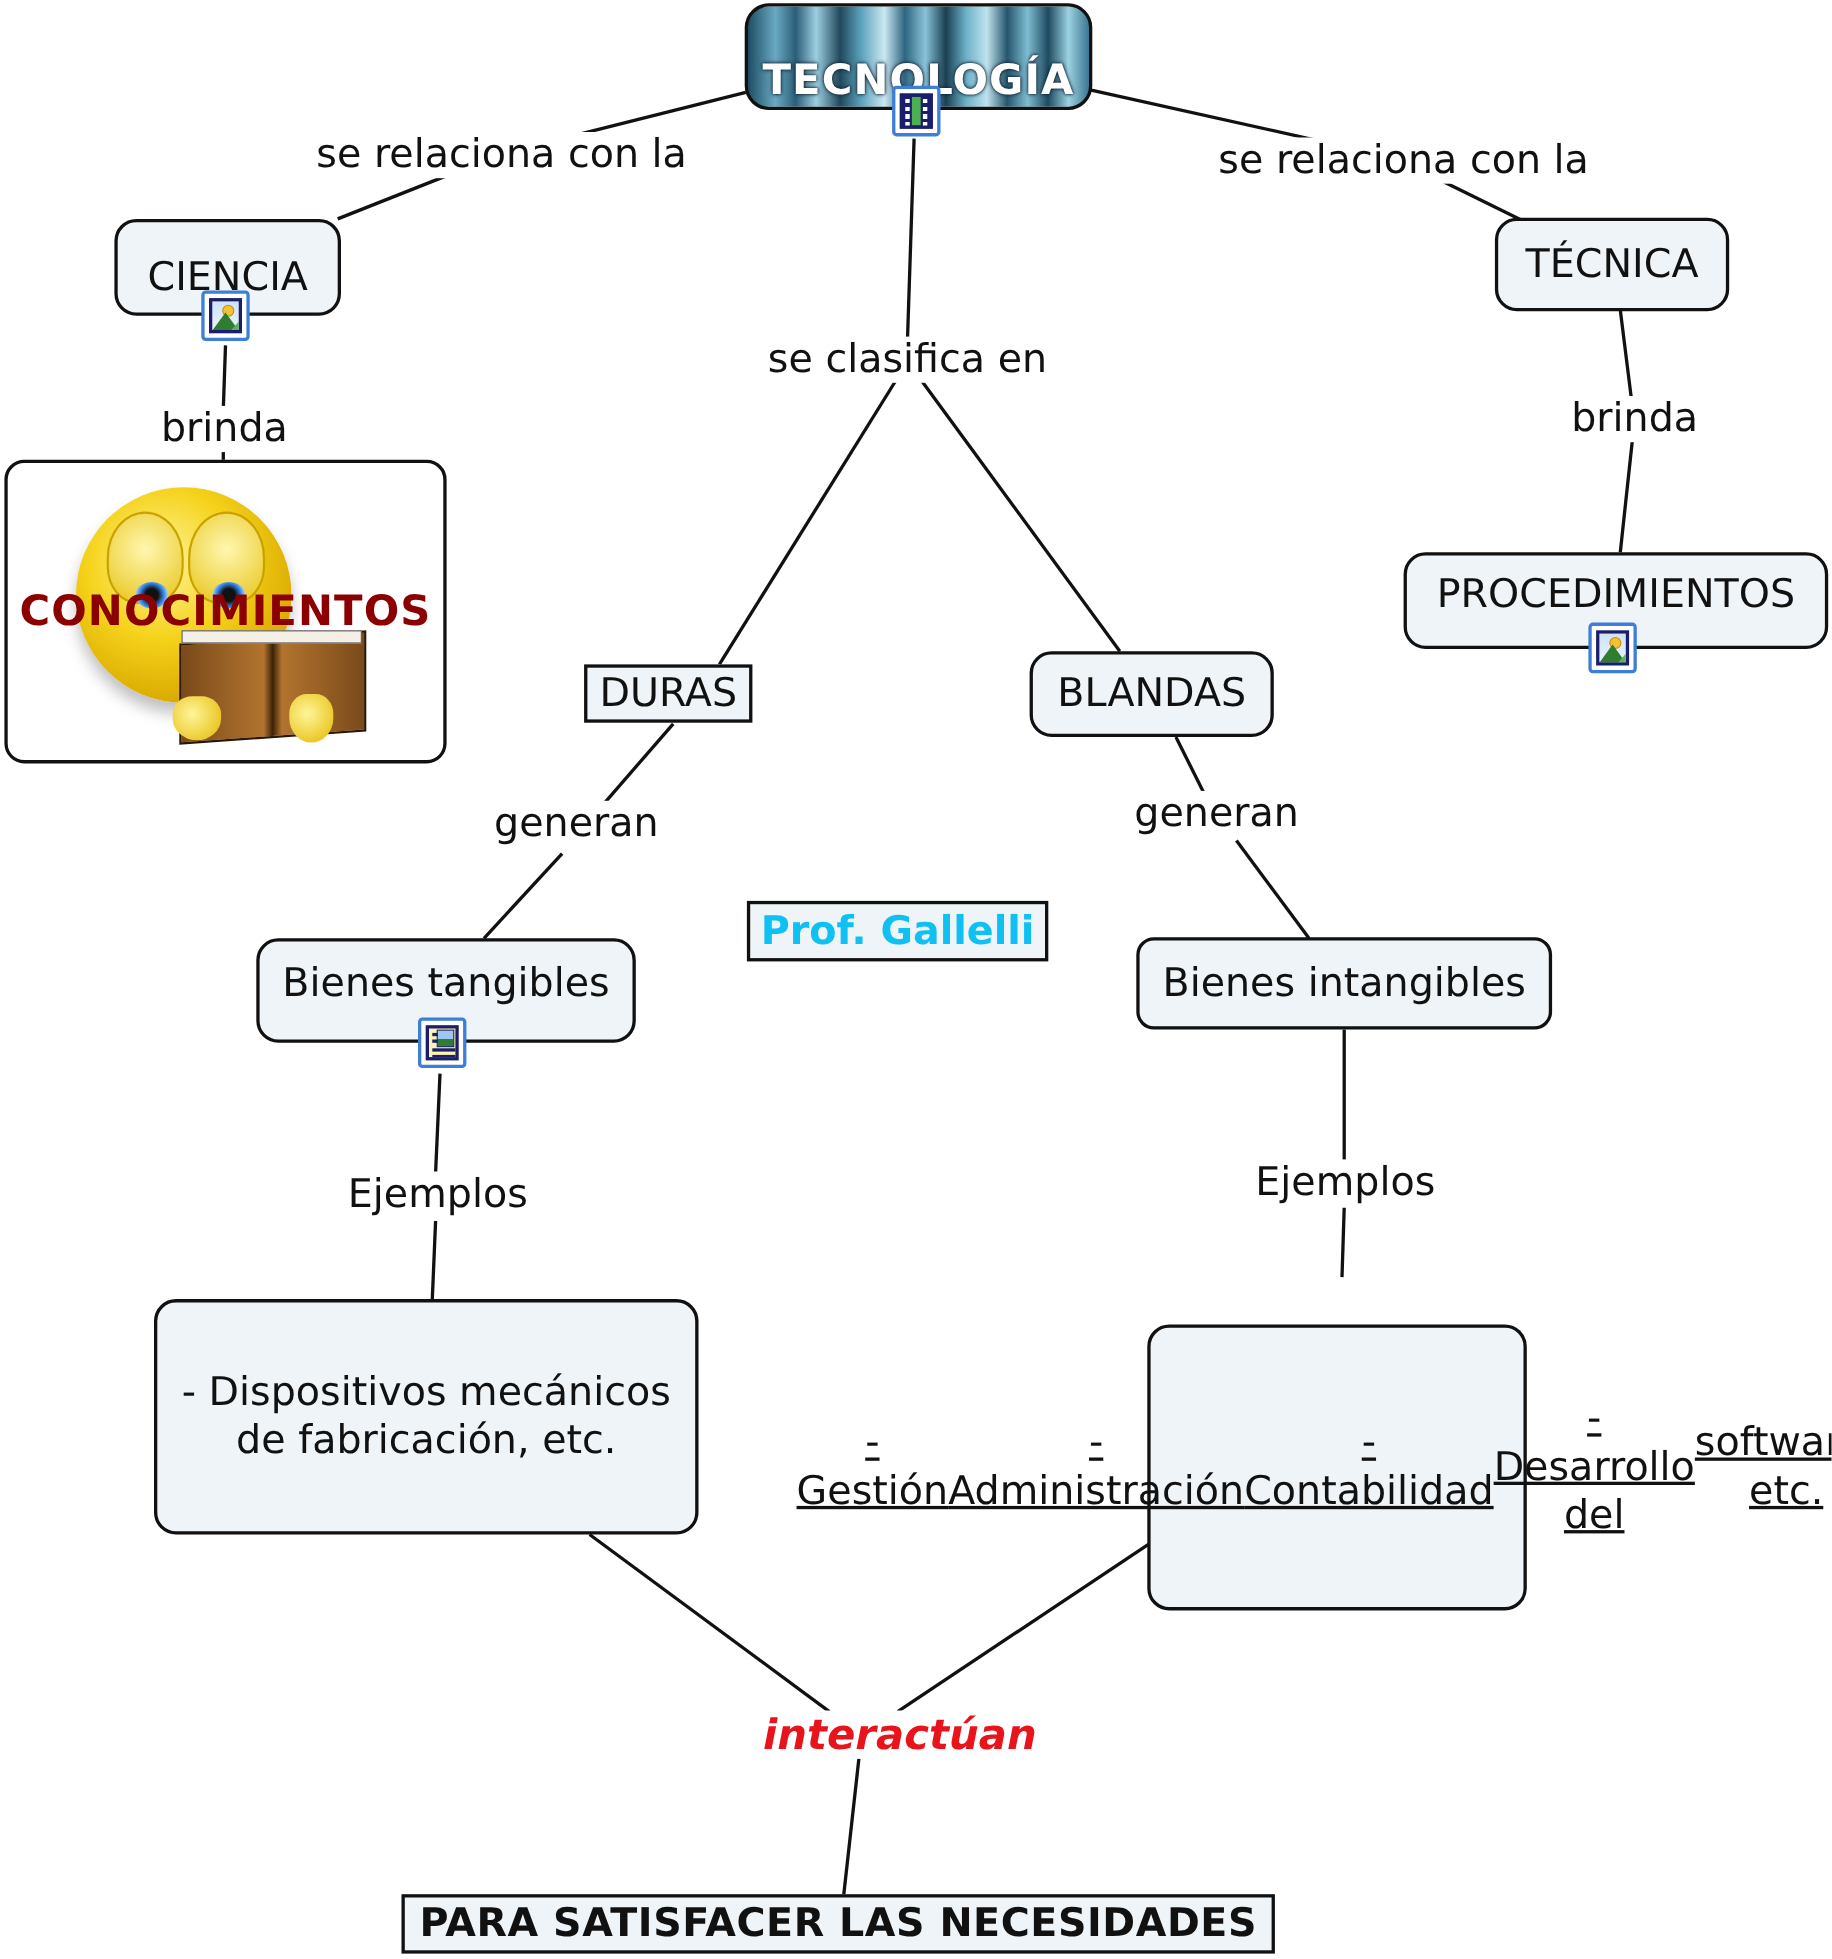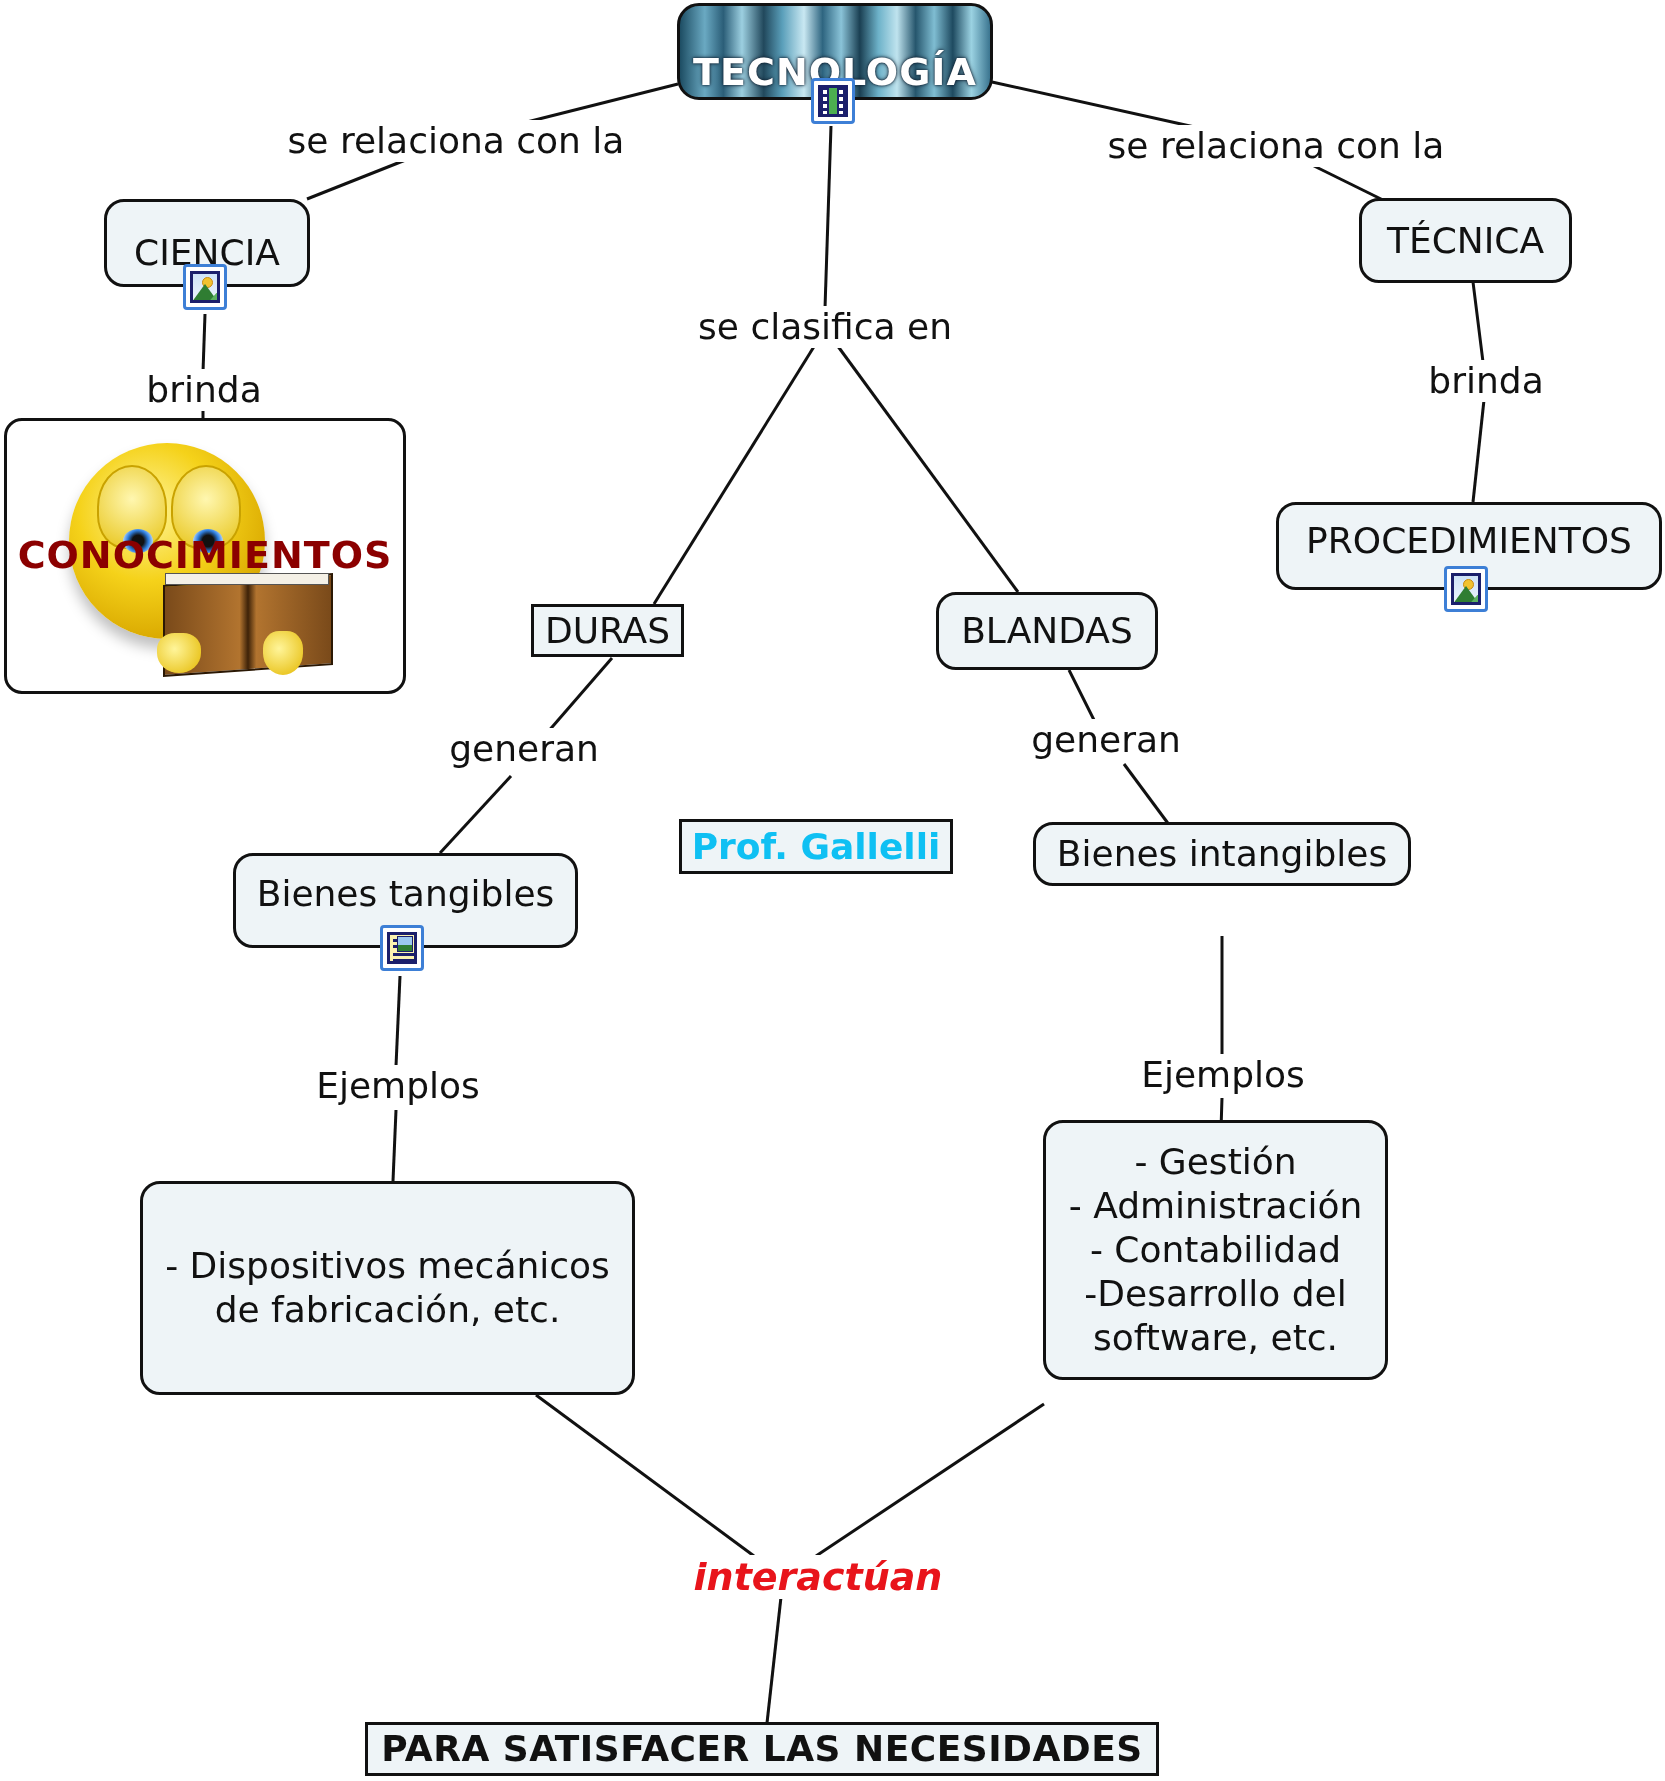--- a/index.html
+++ b/index.html
@@ -152,30 +152,30 @@
 <div class="icon" style="left:380px; top:925px;">
   <div class="inner" style="background:#fbf3b0;">
     <div style="position:absolute;left:3px;top:4px;width:6px;height:3px;background:#1b1f6b;"></div>
     <div style="position:absolute;left:3px;top:10px;width:6px;height:3px;background:#1b1f6b;"></div>
     <div style="position:absolute;left:3px;top:18px;width:24px;height:3px;background:#1b1f6b;"></div>
     <div style="position:absolute;left:3px;top:24px;width:24px;height:3px;background:#1b1f6b;"></div>
     <div style="position:absolute;right:1px;top:1px;width:14px;height:14px;background:linear-gradient(#9cc8f0 55%,#2f7d32 55%);border:1px solid #1b1f6b;"></div>
   </div>
 </div>
 
-<div class="node" style="left:1033px; top:822px; width:378px; height:64px;">
+<div class="node" style="left:1033px; top:852px; width:378px; height:84px;border-radius:16px;">
   <span>Bienes intangibles</span>
 </div>
 
 <div class="node" style="left:140px; top:1181px; width:495px; height:214px; flex-direction:column;">
   <div>- Dispositivos mecánicos</div>
   <div>de fabricación, etc.</div>
 </div>
 
-<div class="node" style="left:1043px; top:1120px; width:345px; height:260px; flex-direction:column;">
+<div class="node" style="left:1043px; top:1204px; width:345px; height:260px; flex-direction:row;text-decoration:underline;">
   <div>- Gestión</div>
   <div>- Administración</div>
   <div>- Contabilidad</div>
   <div>-Desarrollo del</div>
   <div>software, etc.</div>
 </div>
 
 <div class="node square" style="left:365px; top:1722px; width:794px; height:54px;">
   <span class="need">PARA SATISFACER LAS NECESIDADES</span>
 </div>

